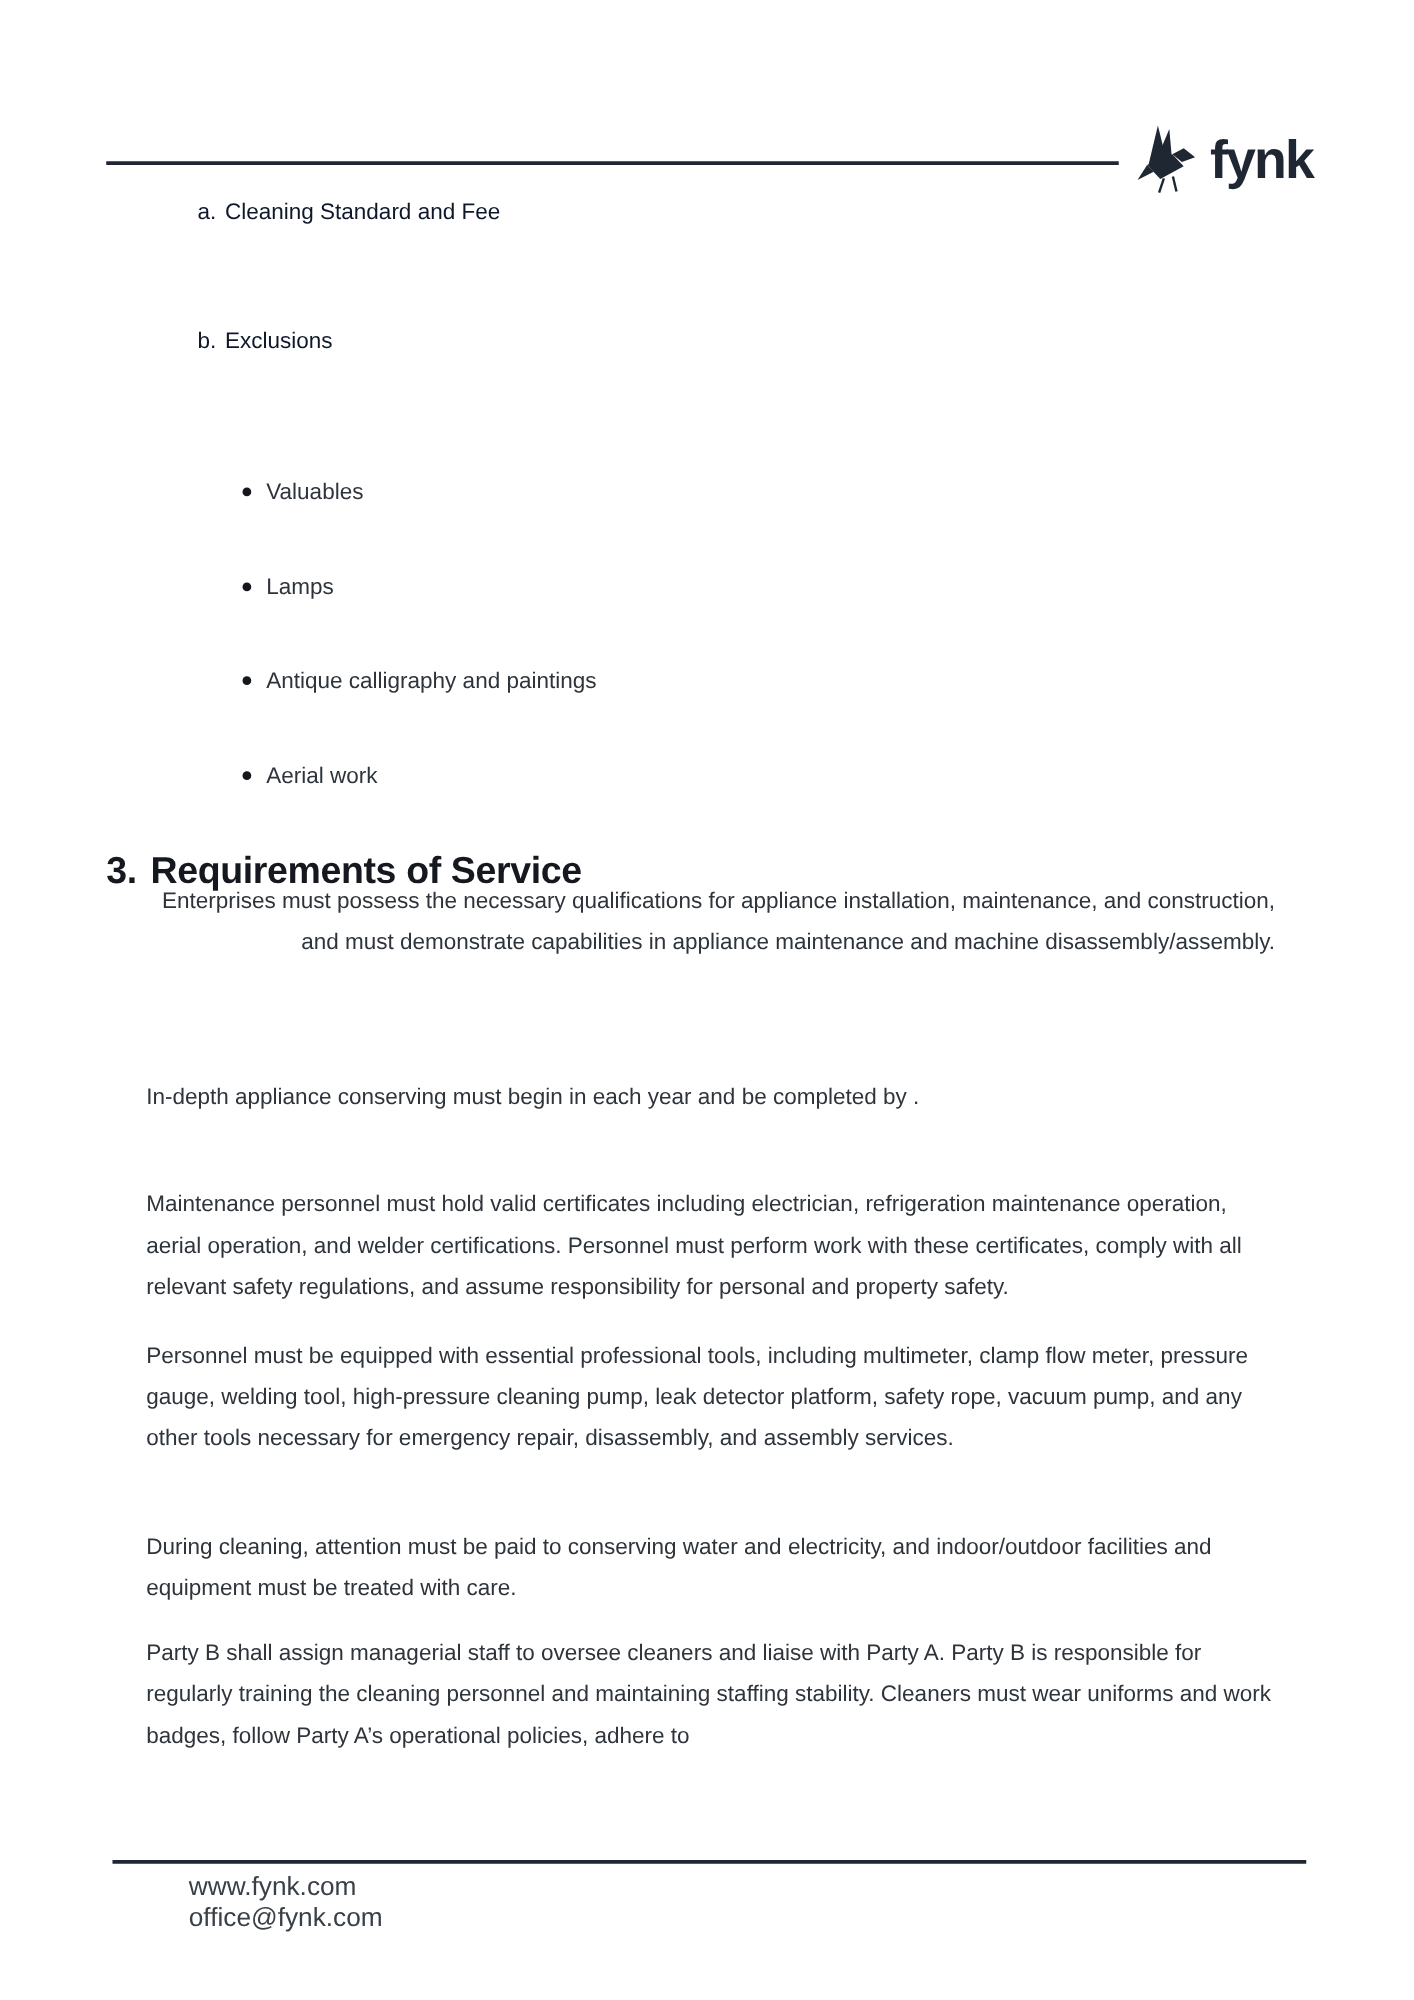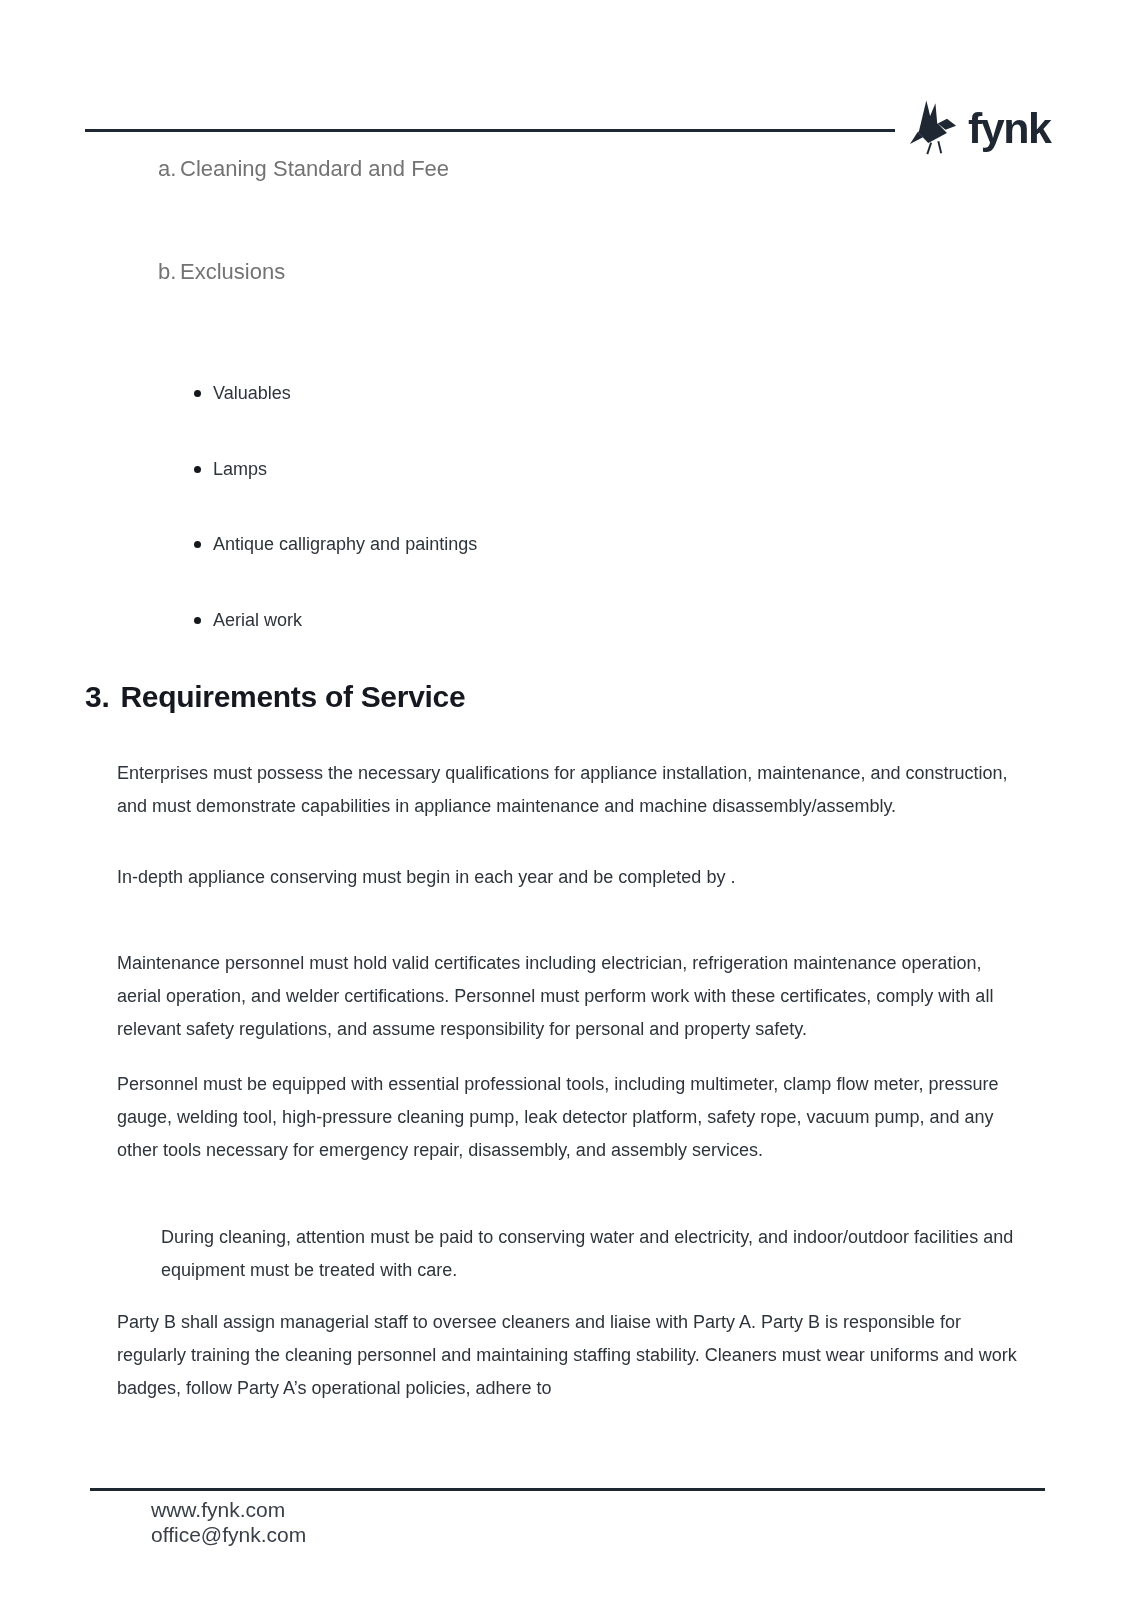--- a/index.html
+++ b/index.html
@@ -35,23 +35,23 @@
     letter-spacing: -1.5px;
     color: #1f2733;
     margin-left: 10px;
     line-height: 1;
   }
 
   
   .alpha-item {
     position: absolute;
     left: 158px;
-    font-size: 22px;
+    font-size: 18px;
     line-height: 22px;
-    color: #737373;
+    color: #0f172a;
     white-space: nowrap;
   }
   .alpha-item .marker { display: inline-block; min-width: 22px; }
   .item-a { top: 158px; }
   .item-b { top: 261px; }
 
   .sub-para {
     position: absolute;
     left: 180px;
     font-size: 18px;
@@ -98,25 +98,25 @@
 
   
   .body-para {
     position: absolute;
     left: 117px;
     width: 903px;
     font-size: 18px;
     line-height: 33px;
     color: #2e343b;
   }
-  .p-0 { top: 757px; }
+  .p-0 { top: 704px; text-align: right; }
   .p-1 { top: 861px; }
   .p-2 { top: 915px; margin-top: 32px; }
   .p-3 { top: 1068px; }
-  .p-4 { top: 1221px; margin-left: 44px; }
+  .p-4 { top: 1221px; }
   .p-5 { top: 1306px; }
 
   
   .footer-rule {
     position: absolute;
     left: 90px; top: 1488px;
     width: 955px; height: 3px;
     background: #1f2733;
   }
   .footer-links {

